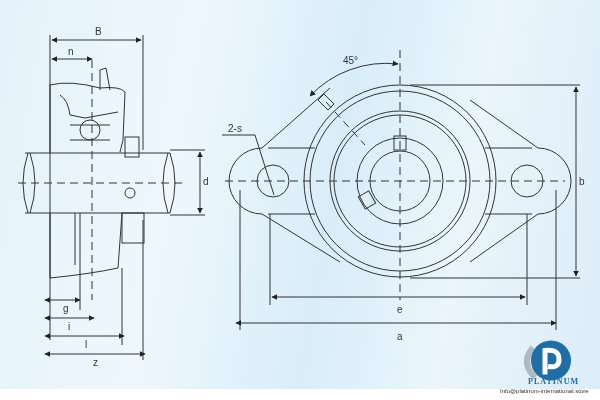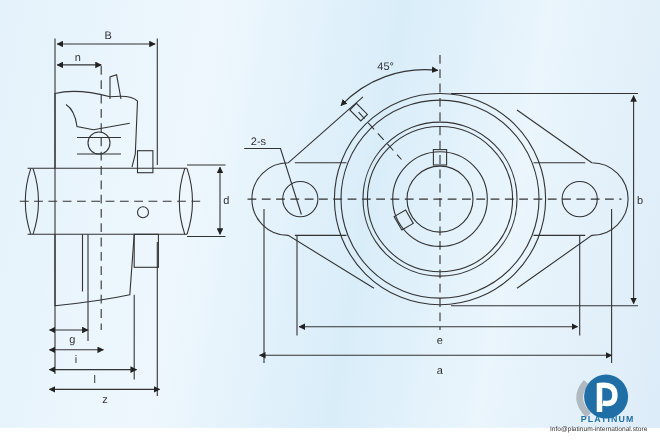--- a/index.html
+++ b/index.html
@@ -2,21 +2,21 @@
 <html><head>
 <meta charset="utf-8">
 <style>
   html,body{margin:0;padding:0;}
   body{width:600px;height:400px;overflow:hidden;background:#ffffff;font-family:"Liberation Sans",sans-serif;}
   .canvas{position:absolute;left:0;top:0;width:600px;height:389px;
     background:linear-gradient(100deg,#e4f2fb 0%,#eef7fd 30%,#d9edf9 55%,#eaf5fc 75%,#dcecf8 100%);}
   svg{position:absolute;left:0;top:0;}
   .lbl{font-family:"Liberation Sans",sans-serif;font-size:10px;fill:#333;}
   .logo{position:absolute;left:515px;top:325px;width:85px;height:75px;}
-  .brand{position:absolute;left:528px;top:377px;font-size:8px;font-weight:bold;color:#1f6fa6;letter-spacing:1px;font-family:Liberation Sans, sans-serif;}
+  .brand{position:absolute;left:528px;top:377px;font-size:8px;font-weight:bold;color:#1f6fa6;letter-spacing:1px;font-family:Liberation Serif, serif;}
   .email{position:absolute;left:500px;top:388px;font-size:6px;color:#333;font-family:"Liberation Sans",sans-serif;white-space:nowrap;}
 </style>
 </head>
 <body>
 
 <div class="canvas"></div>
 
 <svg width="600" height="400" viewBox="0 0 600 400">
   <defs>
     <marker id="ar" viewBox="0 0 10 10" refX="9" refY="5" markerWidth="6" markerHeight="6" orient="auto-start-reverse">

